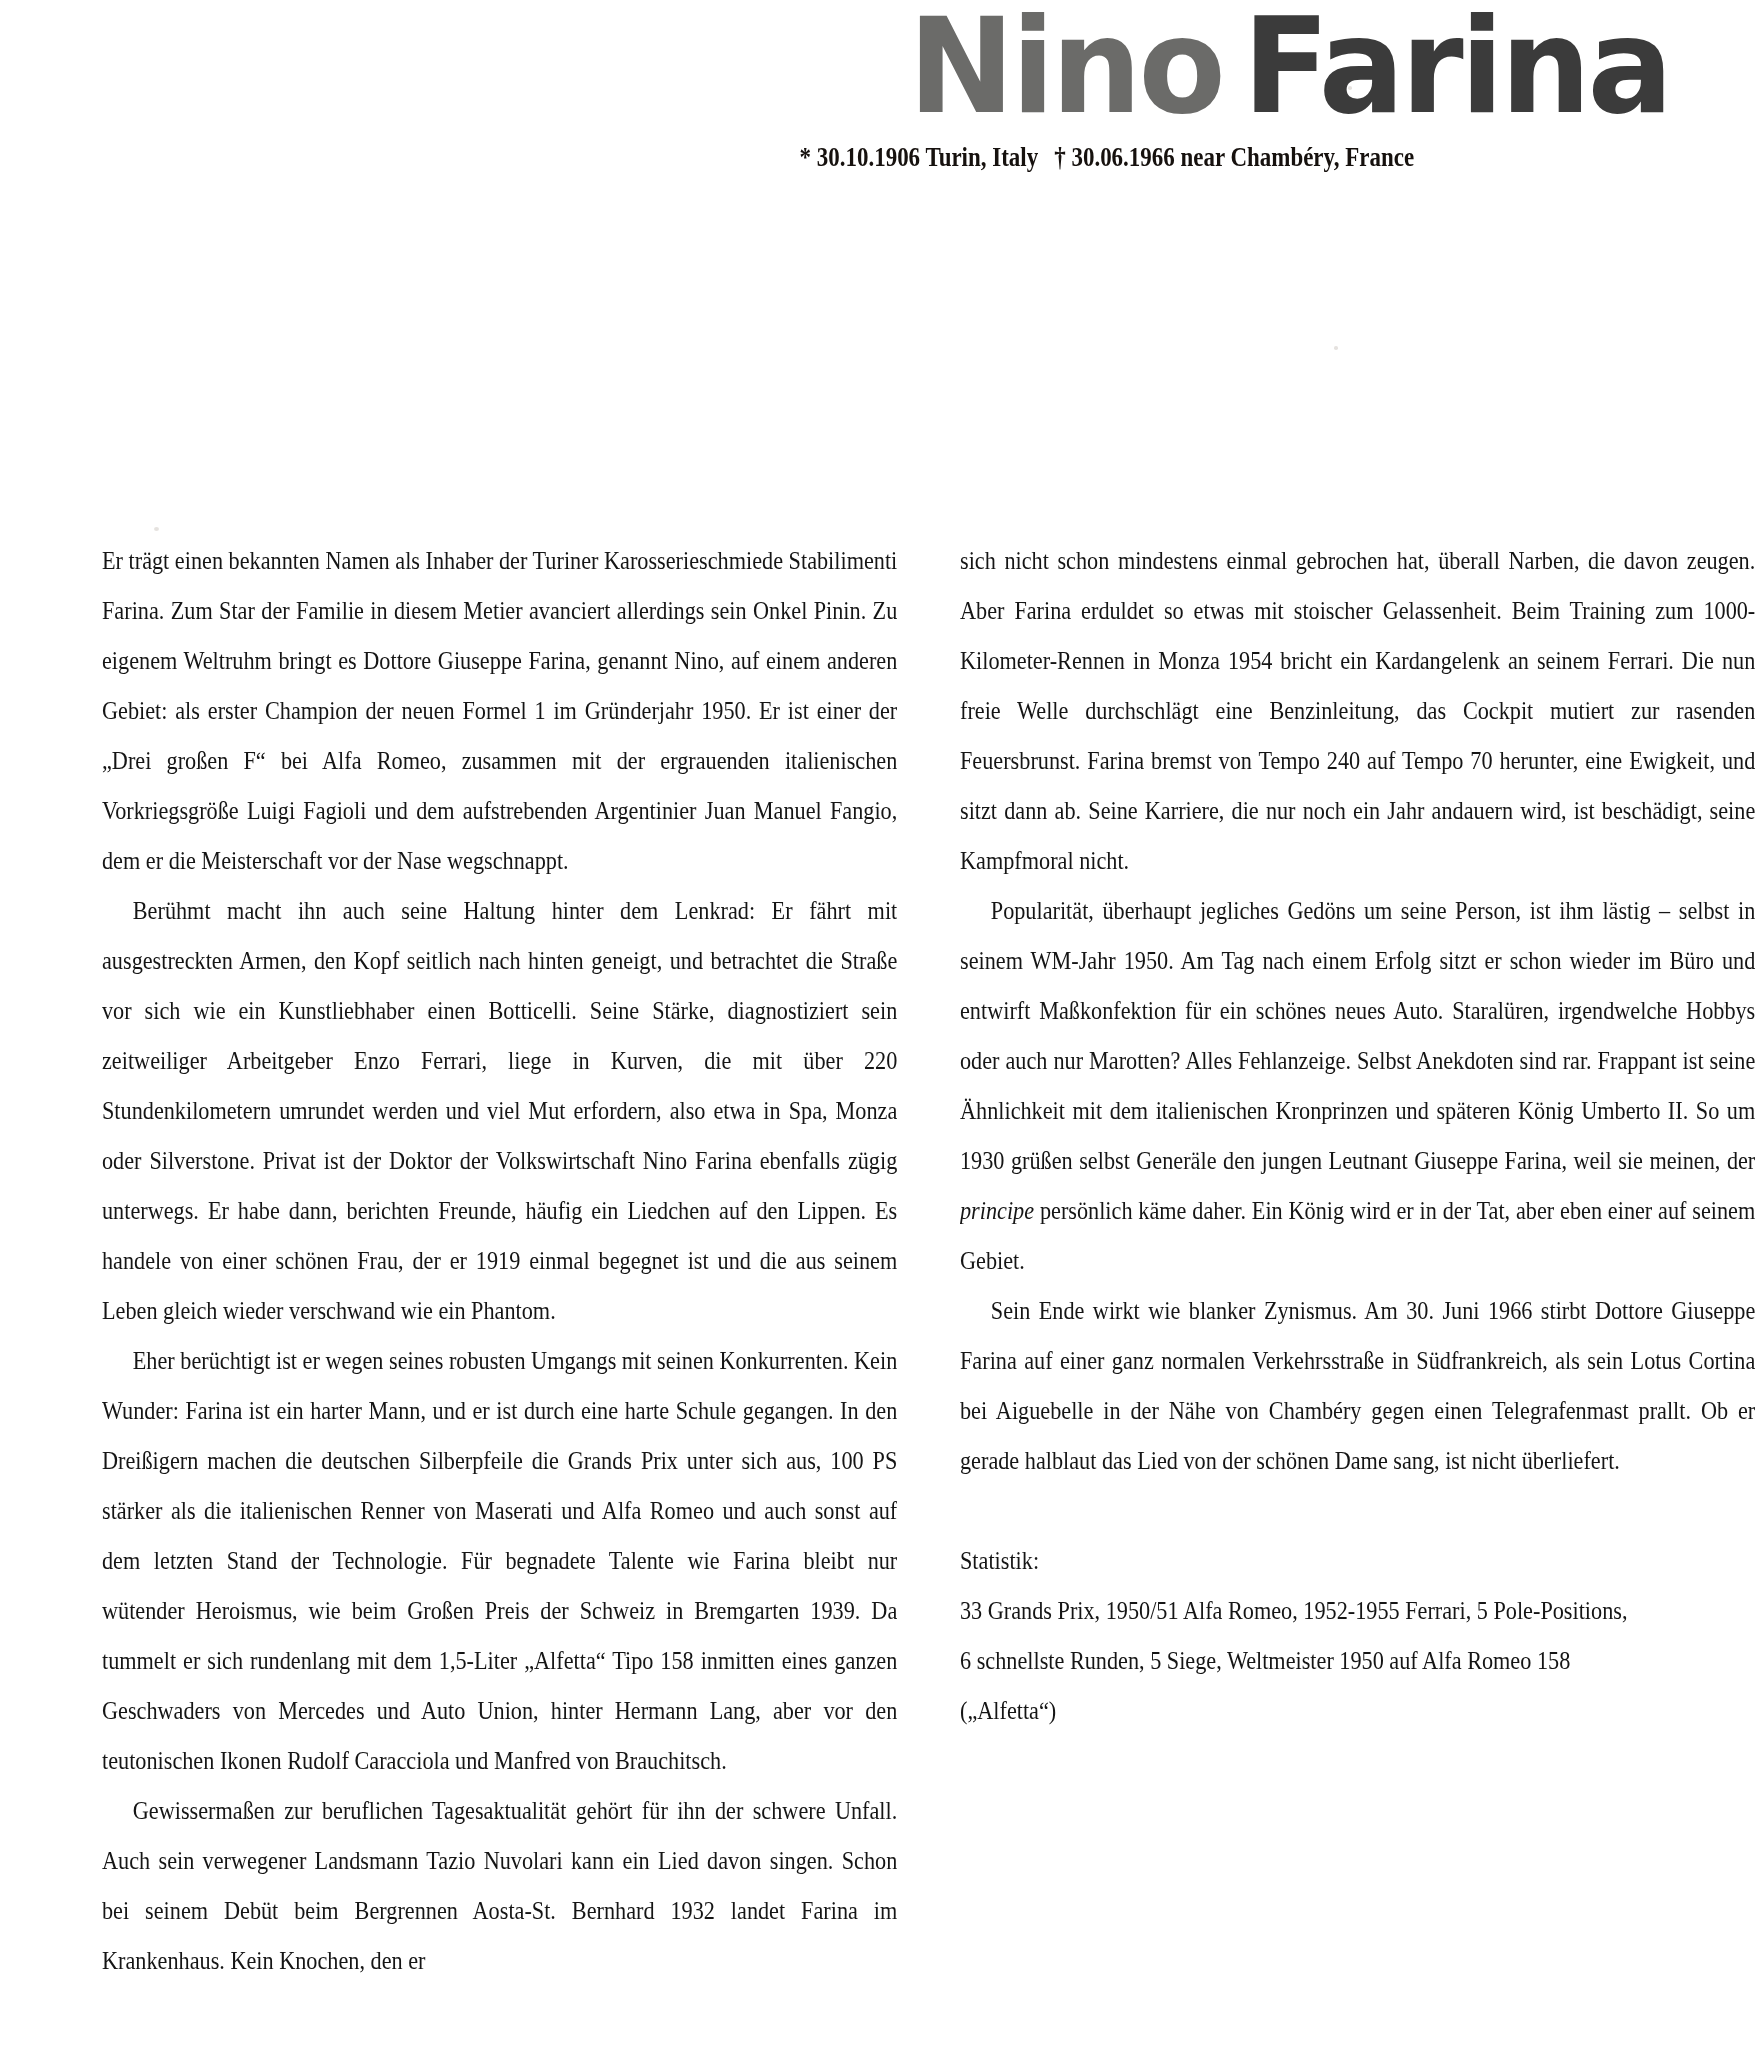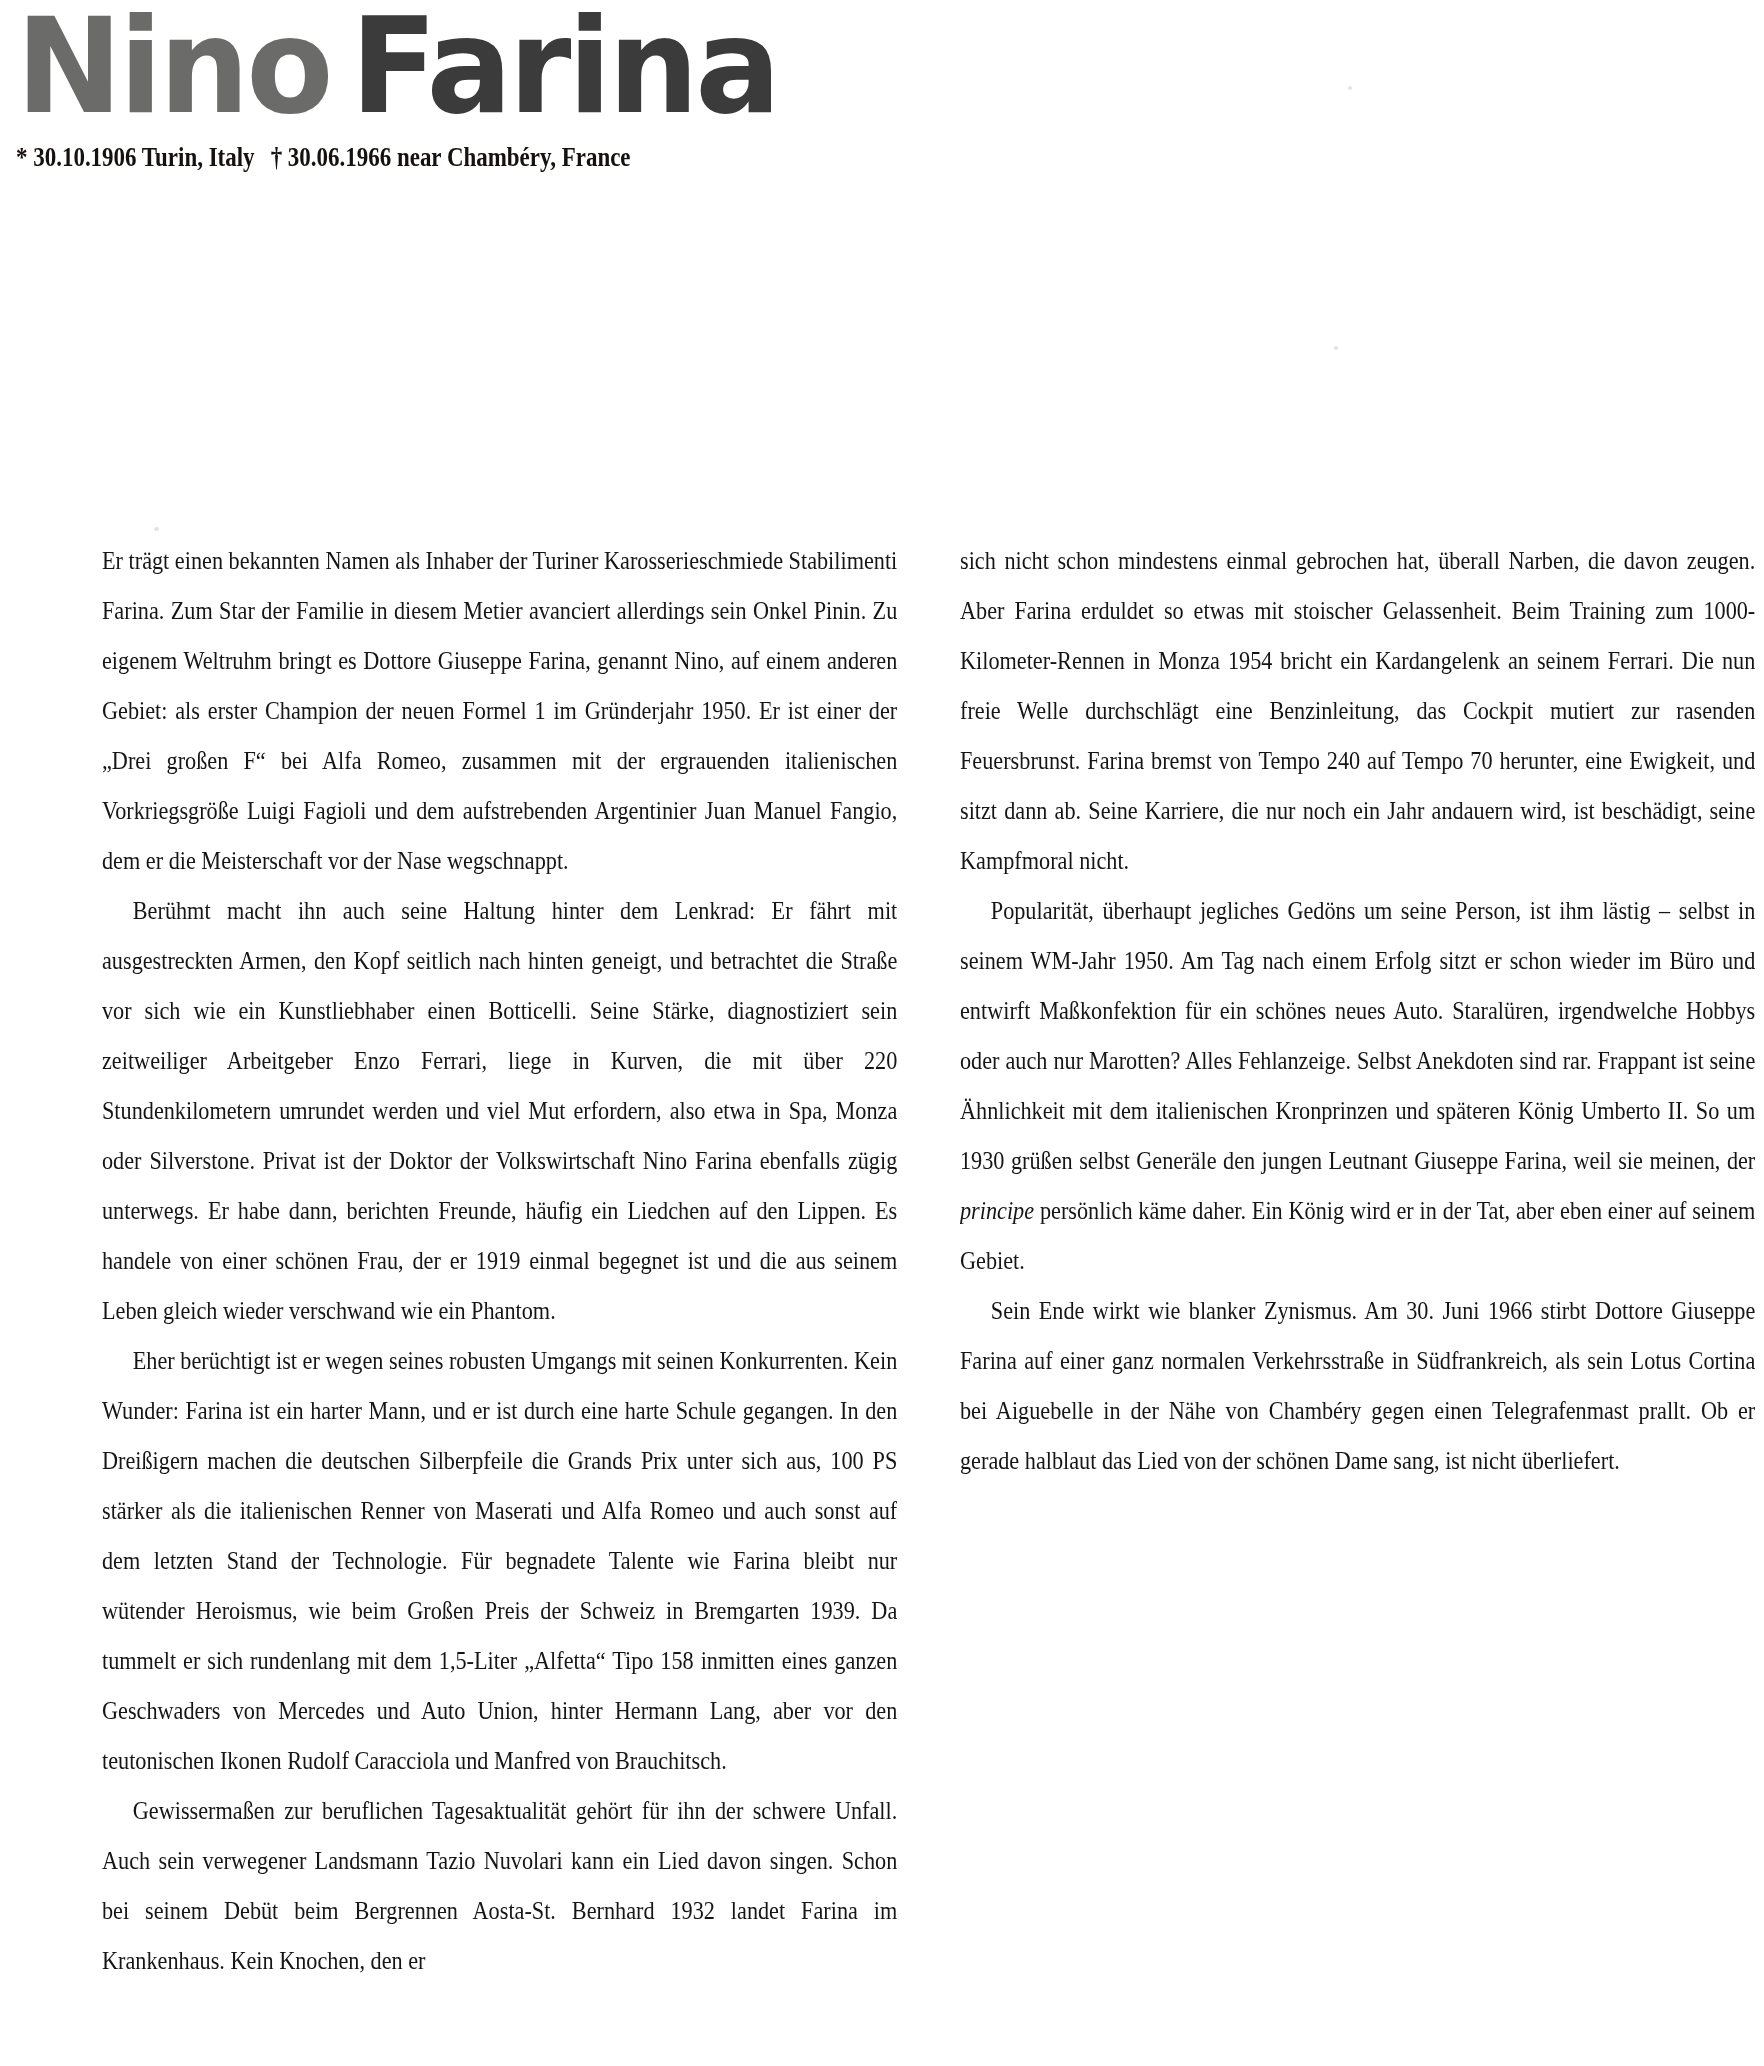--- a/index.html
+++ b/index.html
@@ -16,20 +16,21 @@
     font-family: "Liberation Serif", "DejaVu Serif", serif;
     color: #1a1a1a;
   }
 
   
   .masthead {
     position: absolute;
     left: 16px;
     top: 4.6px;
     width: 1705px;
+    text-align: right;
   }
   .headline {
     font-family: "DejaVu Sans", "Liberation Sans", sans-serif;
     font-weight: bold;
     font-size: 131px;
     line-height: 0.95;
     letter-spacing: -3.5px;
     white-space: nowrap;
     margin: 0;
     transform: scaleX(0.97);
@@ -131,16 +132,22 @@
     <p class="indent">Gewissermaßen zur beruflichen Tagesaktualität gehört für ihn der schwere Unfall. Auch sein verwegener Landsmann Tazio Nuvolari kann ein Lied davon singen. Schon bei seinem Debüt beim Bergrennen Aosta-St. Bernhard 1932 landet Farina im Krankenhaus. Kein Knochen, den er</p>
   </div>
 
   <div class="col col-right">
     <p>sich nicht schon mindestens einmal gebrochen hat, überall Narben, die davon zeugen. Aber Farina erduldet so etwas mit stoischer Gelassenheit. Beim Training zum 1000-Kilometer-Rennen in Monza 1954 bricht ein Kardangelenk an seinem Ferrari. Die nun freie Welle durchschlägt eine Benzinleitung, das Cockpit mutiert zur rasenden Feuersbrunst. Farina bremst von Tempo 240 auf Tempo 70 herunter, eine Ewigkeit, und sitzt dann ab. Seine Karriere, die nur noch ein Jahr andauern wird, ist beschädigt, seine Kampfmoral nicht.</p>
 
     <p class="indent"><span>Popularität, überhaupt jegliches Gedöns um seine Person, ist ihm lästig – selbst in seinem WM-Jahr 1950. Am Tag nach einem Erfolg sitzt er schon wieder im Büro und entwirft Maßkonfektion für ein schönes neues Auto. Staralüren, irgendwelche Hobbys oder auch nur Marotten? Alles Fehlanzeige. Selbst Anekdoten sind rar. Frappant ist seine Ähnlichkeit mit dem italienischen Kronprinzen und späteren König Umberto II. So um 1930 grüßen selbst Generäle den jungen Leutnant Giuseppe Farina, weil sie meinen, der </span><i>principe</i><span> persönlich käme daher. Ein König wird er in der Tat, aber eben einer auf seinem Gebiet.</span></p>
 
     <p class="indent">Sein Ende wirkt wie blanker Zynismus. Am 30. Juni 1966 stirbt Dottore Giuseppe Farina auf einer ganz normalen Verkehrsstraße in Südfrankreich, als sein Lotus Cortina bei Aiguebelle in der Nähe von Chambéry gegen einen Telegrafenmast prallt. Ob er gerade halblaut das Lied von der schönen Dame sang, ist nicht überliefert.</p>
 
+    <div class="stat-block">
+      <p>Statistik:</p>
+      <p>33 Grands Prix, 1950/51 Alfa Romeo, 1952-1955 Ferrari, 5 Pole-Positions,</p>
+      <p>6 schnellste Runden, 5 Siege, Weltmeister 1950 auf Alfa Romeo 158</p>
+      <p>(„Alfetta“)</p>
+    </div>
   </div>
 
 </div>
 
 
 </body></html>

